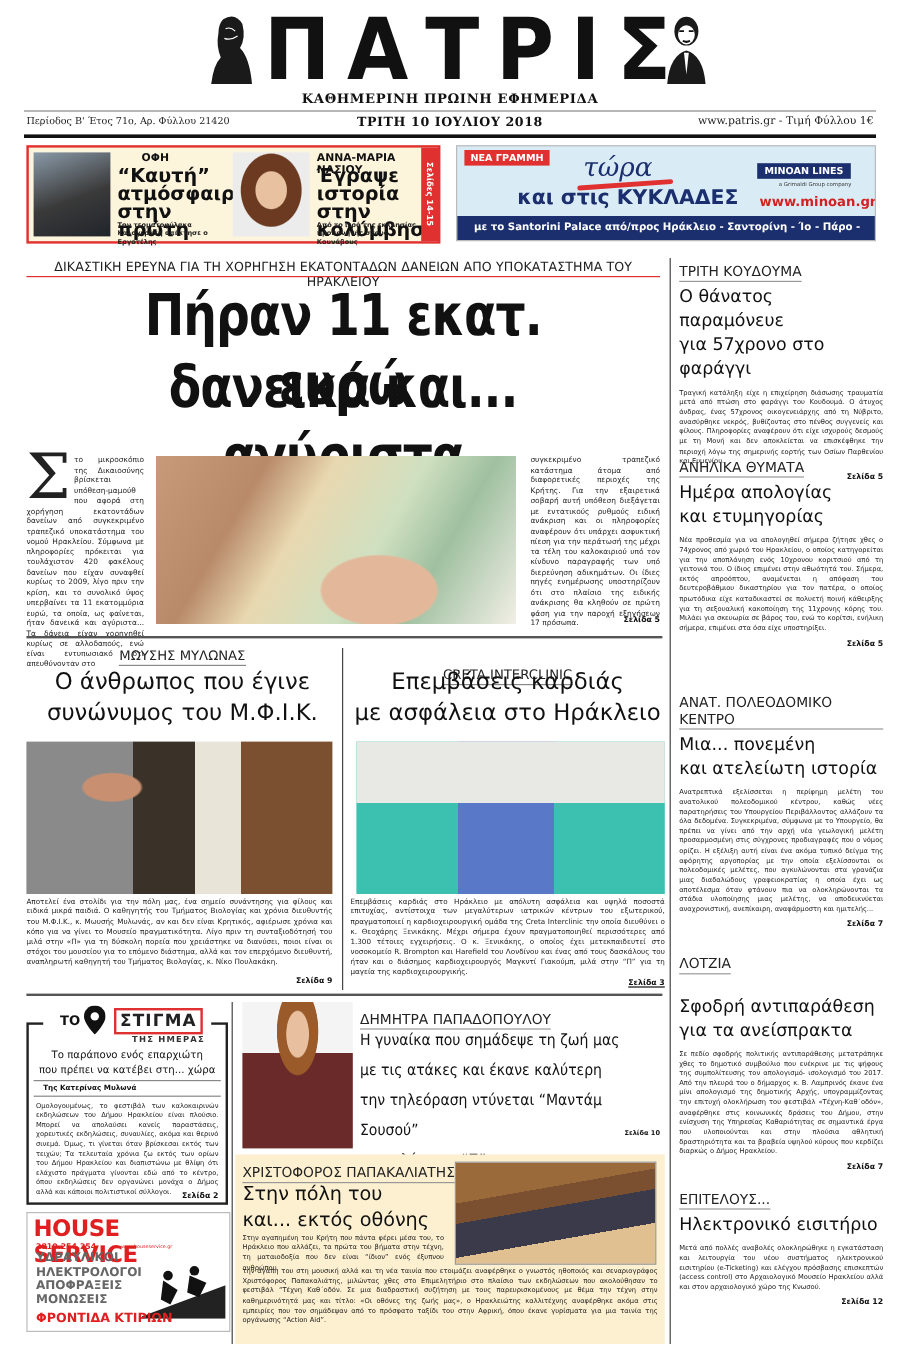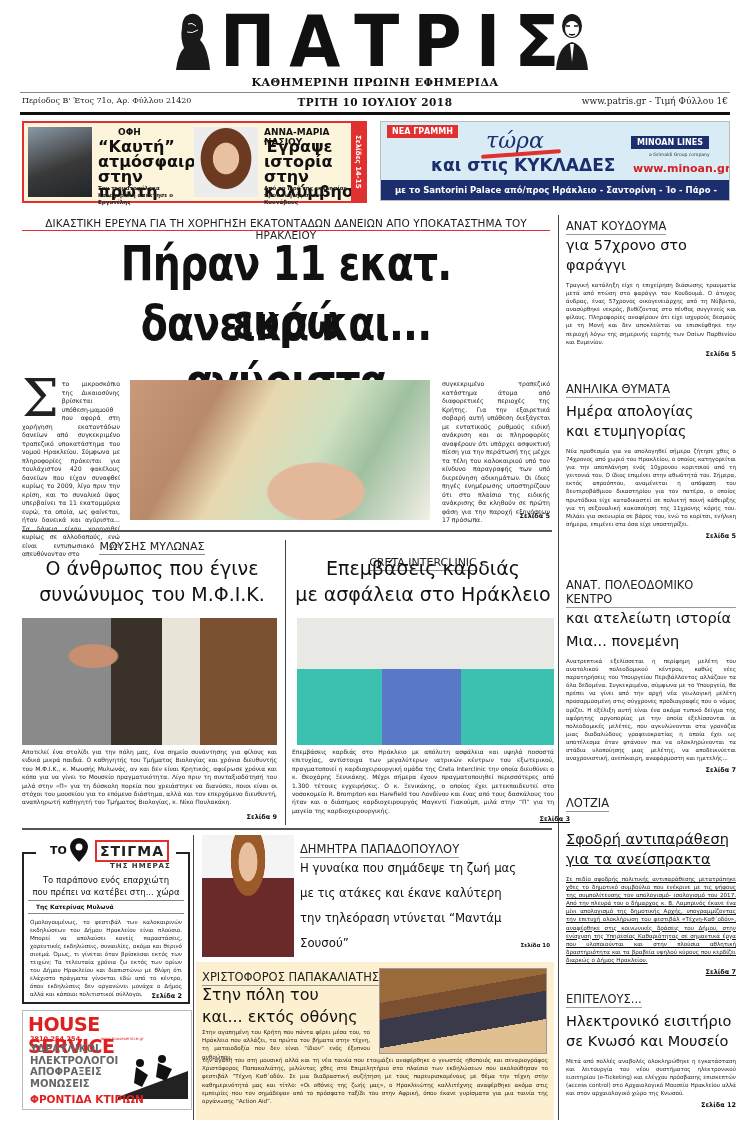--- a/index.html
+++ b/index.html
@@ -152,55 +152,55 @@
 
 <div class="abs vline" style="left:285px; top:540px; height:285px;"></div>
 
 <div class="abs kicker" style="left:292px; top:540px; width:262px;margin-top:16px;"><span>CRETA INTERCLINIC</span></div>
 <div class="abs title-light" style="left:292px; top:556px; width:262px;">Επεμβάσεις καρδιάς</div>
 <div class="abs title-light" style="left:292px; top:582px; width:262px;">με ασφάλεια στο Ηράκλειο</div>
 <div class="abs photo" style="left:297px; top:618px; width:257px; height:127px; background:
   linear-gradient(180deg, #e8e8e4 0 40%, transparent 40%),
   linear-gradient(90deg, #3cc0b0 0 33%, #5a78c8 33% 64%, #3cc0b0 64% 100%);"></div>
 <div class="abs body-small" style="left:292px; top:748px; width:262px;">Επεμβάσεις καρδιάς στο Ηράκλειο με απόλυτη ασφάλεια και υψηλά ποσοστά επιτυχίας, αντίστοιχα των μεγαλύτερων ιατρικών κέντρων του εξωτερικού, πραγματοποιεί η καρδιοχειρουργική ομάδα της Creta Interclinic την οποία διευθύνει ο κ. Θεοχάρης Ξενικάκης. Μέχρι σήμερα έχουν πραγματοποιηθεί περισσότερες από 1.300 τέτοιες εγχειρήσεις. Ο κ. Ξενικάκης, ο οποίος έχει μετεκπαιδευτεί στο νοσοκομείο R. Brompton και Harefield του Λονδίνου και ένας από τους δασκάλους του ήταν και ο διάσημος καρδιοχειρουργός Μαγκντί Γιακούμπ, μιλά στην “Π” για τη μαγεία της καρδιοχειρουργικής.</div>
-<div class="abs page-ref" style="left:308px; top:815px; width:262px;text-decoration:underline;">Σελίδα 3</div>
+<div class="abs page-ref" style="left:292px; top:815px; width:262px;text-decoration:underline;">Σελίδα 3</div>
 
 <div class="abs hline" style="left:22px; top:828px; width:530px;"></div>
 
 <div class="abs rc" style="top:215px;">
-  <div class="rc-kicker">ΑΝΑΤ ΚΟΥΔΟΥΜΑ</div>
+  <div class="rc-kicker">ΤΡΙΤΗ ΚΟΥΔΟΥΜΑ</div>
+  <div class="rc-title" style="margin-top:3px;">Ο θάνατος παραμόνευε</div>
   <div class="rc-title">για 57χρονο στο φαράγγι</div>
   <div class="rc-body" style="margin-top:6px;">Τραγική κατάληξη είχε η επιχείρηση διάσωσης τραυματία μετά από πτώση στο φαράγγι του Κουδουμά. Ο άτυχος άνδρας, ένας 57χρονος οικογενειάρχης από τη Νύβριτο, ανασύρθηκε νεκρός, βυθίζοντας στο πένθος συγγενείς και φίλους. Πληροφορίες αναφέρουν ότι είχε ισχυρούς δεσμούς με τη Μονή και δεν αποκλείεται να επισκέφθηκε την περιοχή λόγω της σημερινής εορτής των Οσίων Παρθενίου και Ευμενίου.</div>
   <div class="page-ref" style="margin-top:4px;">Σελίδα 5</div>
 </div>
 <div class="abs rc" style="top:378px;">
   <div class="rc-kicker">ΑΝΗΛΙΚΑ ΘΥΜΑΤΑ</div>
   <div class="rc-title" style="margin-top:3px;">Ημέρα απολογίας</div>
   <div class="rc-title">και ετυμηγορίας</div>
   <div class="rc-body" style="margin-top:6px;">Νέα προθεσμία για να απολογηθεί σήμερα ζήτησε χθες ο 74χρονος από χωριό του Ηρακλείου, ο οποίος κατηγορείται για την αποπλάνηση ενός 10χρονου κοριτσιού από τη γειτονιά του. Ο ίδιος επιμένει στην αθωότητά του. Σήμερα, εκτός απροόπτου, αναμένεται η απόφαση του δευτεροβάθμιου δικαστηρίου για τον πατέρα, ο οποίος πρωτόδικα είχε καταδικαστεί σε πολυετή ποινή κάθειρξης για τη σεξουαλική κακοποίηση της 11χρονης κόρης του. Μιλάει για σκευωρία σε βάρος του, ενώ το κορίτσι, ενήλικη σήμερα, επιμένει στα όσα είχε υποστηρίξει.</div>
   <div class="page-ref" style="margin-top:4px;">Σελίδα 5</div>
 </div>
 <div class="abs rc" style="top:578px;">
   <div class="rc-kicker">ΑΝΑΤ. ΠΟΛΕΟΔΟΜΙΚΟ ΚΕΝΤΡΟ</div>
+  <div class="rc-title" style="margin-top:3px;">Μια... πονεμένη</div>
   <div class="rc-title">και ατελείωτη ιστορία</div>
-  <div class="rc-title" style="margin-top:3px;">Μια... πονεμένη</div>
   <div class="rc-body" style="margin-top:6px;">Ανατρεπτικά εξελίσσεται η περίφημη μελέτη του ανατολικού πολεοδομικού κέντρου, καθώς νέες παρατηρήσεις του Υπουργείου Περιβάλλοντος αλλάζουν τα όλα δεδομένα. Συγκεκριμένα, σύμφωνα με το Υπουργείο, θα πρέπει να γίνει από την αρχή νέα γεωλογική μελέτη προσαρμοσμένη στις σύγχρονες προδιαγραφές που ο νόμος ορίζει. Η εξέλιξη αυτή είναι ένα ακόμα τυπικό δείγμα της αφόρητης αργοπορίας με την οποία εξελίσσονται οι πολεοδομικές μελέτες, που αγκυλώνονται στα γρανάζια μιας διαδαλώδους γραφειοκρατίας η οποία έχει ως αποτέλεσμα όταν φτάνουν πια να ολοκληρώνονται τα στάδια υλοποίησης μιας μελέτης, να αποδεικνύεται αναχρονιστική, ανεπίκαιρη, αναφάρμοστη και ημιτελής...</div>
   <div class="page-ref" style="margin-top:4px;">Σελίδα 7</div>
 </div>
-<div class="abs rc" style="top:792px;text-decoration:underline;">
+<div class="abs rc" style="top:792px;">
   <div class="rc-kicker">ΛΟΤΖΙΑ</div>
   <div class="rc-title" style="margin-top:17px;">Σφοδρή αντιπαράθεση</div>
   <div class="rc-title">για τα ανείσπρακτα</div>
   <div class="rc-body" style="margin-top:6px;">Σε πεδίο σφοδρής πολιτικής αντιπαράθεσης μετατράπηκε χθες το δημοτικό συμβούλιο που ενέκρινε με τις ψήφους της συμπολίτευσης τον απολογισμό- ισολογισμό του 2017. Από την πλευρά του ο δήμαρχος κ. Β. Λαμπρινός έκανε ένα μίνι απολογισμό της δημοτικής Αρχής, υπογραμμίζοντας την επιτυχή ολοκλήρωση του φεστιβάλ «Τέχνη-Καθ΄οδόν», αναφέρθηκε στις κοινωνικές δράσεις του Δήμου, στην ενίσχυση της Υπηρεσίας Καθαριότητας σε σημαντικά έργα που υλοποιούνται και στην πλούσια αθλητική δραστηριότητα και τα βραβεία υψηλού κύρους που κερδίζει διαρκώς ο Δήμος Ηρακλείου.</div>
   <div class="page-ref" style="margin-top:4px;">Σελίδα 7</div>
 </div>
 <div class="abs rc" style="top:988px;">
   <div class="rc-kicker">ΕΠΙΤΕΛΟΥΣ...</div>
   <div class="rc-title" style="margin-top:3px;">Ηλεκτρονικό εισιτήριο</div>
-  <div class="rc-title">σε Κνωσό και Μουσείο</div>
   <div class="rc-body" style="margin-top:6px;">Μετά από πολλές αναβολές ολοκληρώθηκε η εγκατάσταση και λειτουργία του νέου συστήματος ηλεκτρονικού εισιτηρίου (e-Ticketing) και ελέγχου πρόσβασης επισκεπτών (access control) στο Αρχαιολογικό Μουσείο Ηρακλείου αλλά και στον αρχαιολογικό χώρο της Κνωσού.</div>
   <div class="page-ref" style="margin-top:4px;">Σελίδα 12</div>
 </div>
 
 <div class="abs stigma-box"></div>
 <div class="abs stigma-top"></div>
 <div class="abs" style="left:50px; top:844px; font-weight:900; font-size:11px;">ΤΟ</div>
 <div class="abs" style="left:70px; top:838px; width:18px; height:24px;">
   <svg viewBox="0 0 18 24" width="18" height="24">
       <path d="M9 0 C4 0 0 4 0 9 C0 15 9 24 9 24 C9 24 18 15 18 9 C18 4 14 0 9 0Z" fill="#111"></path>

